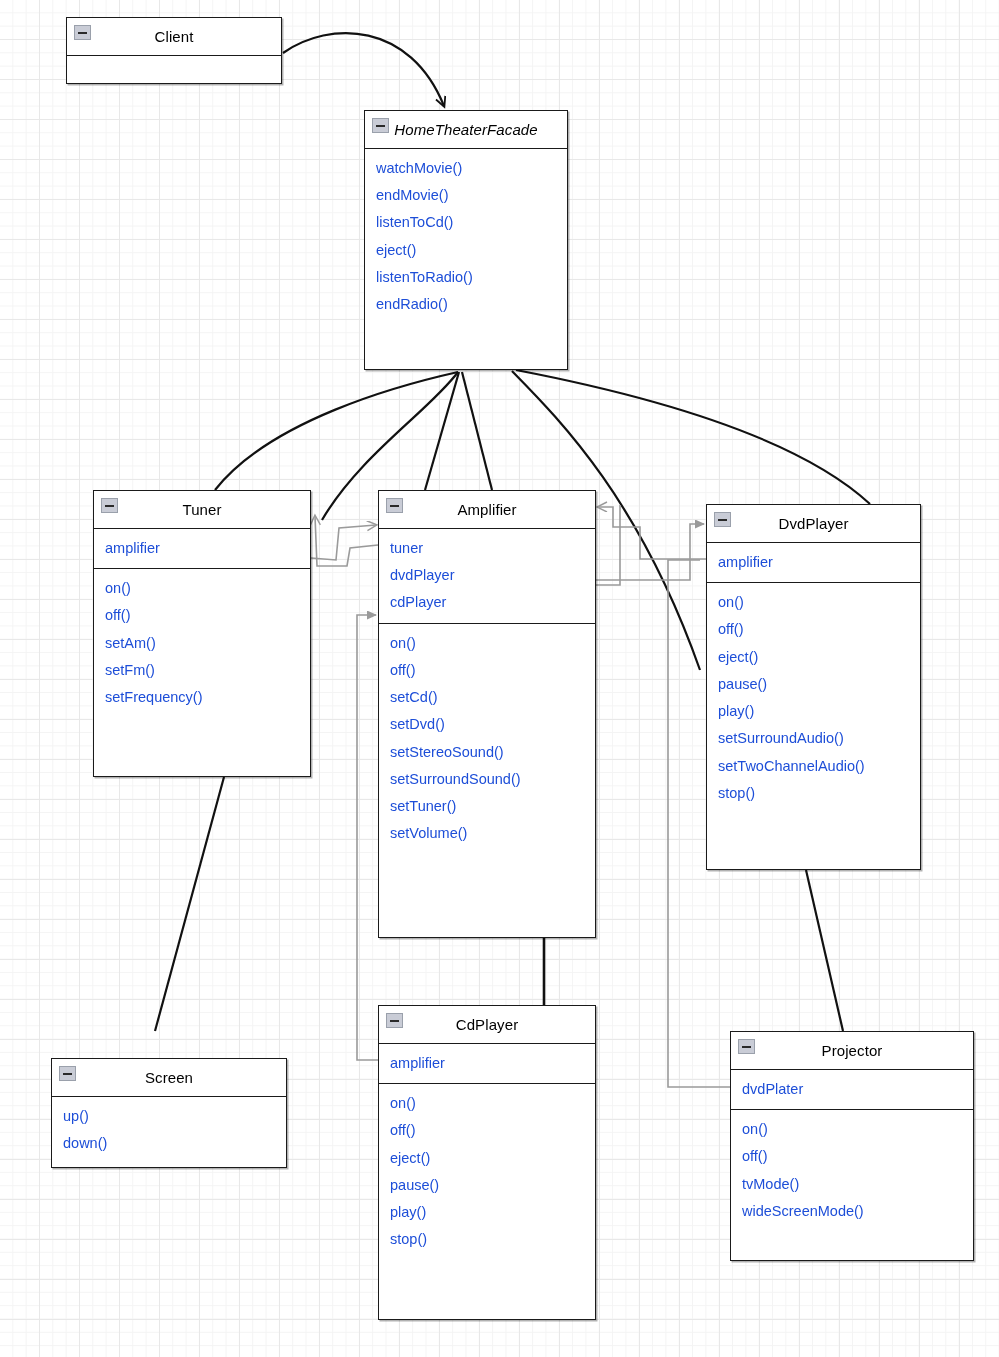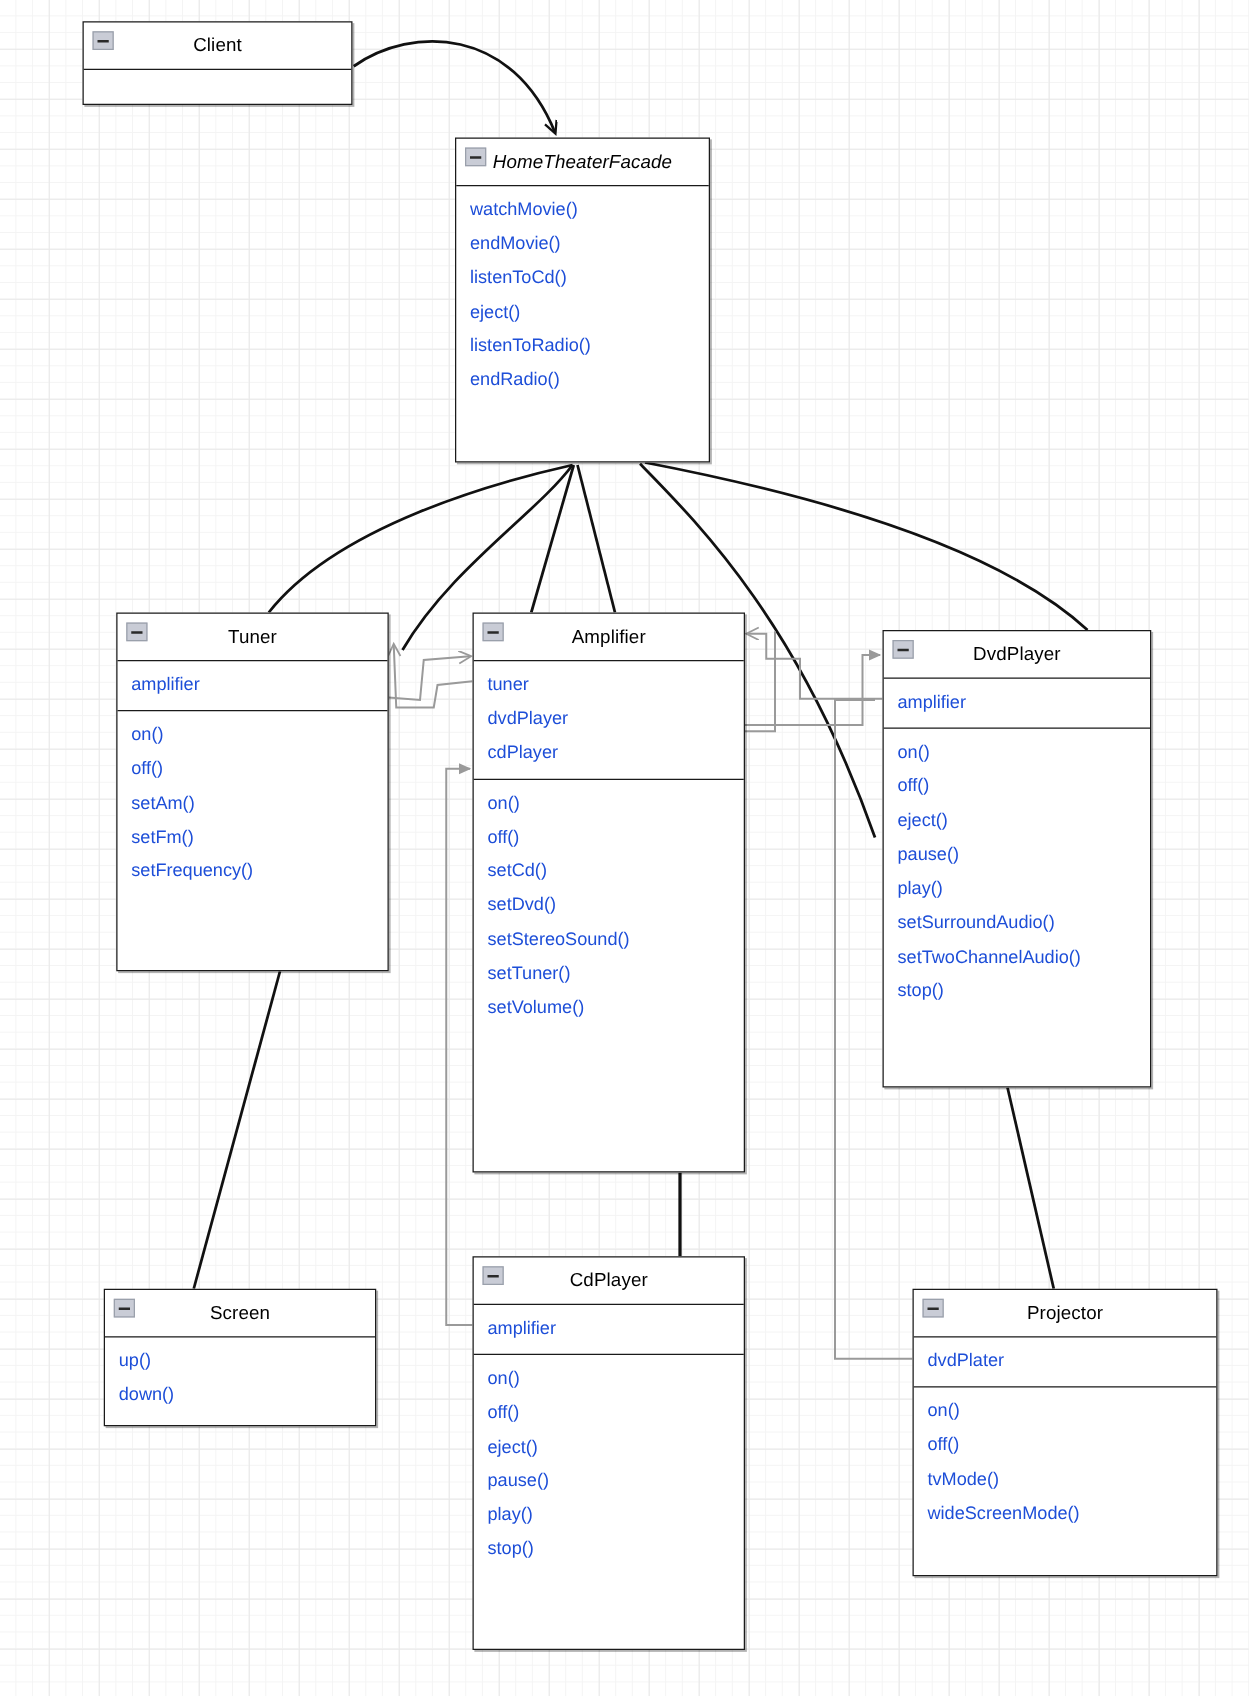--- a/index.html
+++ b/index.html
@@ -188,20 +188,21 @@
       <div class="uml-member">tuner</div>
       <div class="uml-member">dvdPlayer</div>
       <div class="uml-member">cdPlayer</div>
     </div>
     <div class="uml-section">
       <div class="uml-member">on()</div>
       <div class="uml-member">off()</div>
       <div class="uml-member">setCd()</div>
       <div class="uml-member">setDvd()</div>
       <div class="uml-member">setStereoSound()</div>
+      <div class="uml-member">setSurroundSound()</div>
       <div class="uml-member">setTuner()</div>
       <div class="uml-member">setVolume()</div>
     </div>
   </div>
 
   <div class="uml-class" style="left:706px; top:504px; width:215px; height:366px;">
     <div class="uml-header">
       <span class="collapse-icon"></span>
       <span class="uml-title">DvdPlayer</span>
     </div>
@@ -231,21 +232,21 @@
     <div class="uml-section">
       <div class="uml-member">on()</div>
       <div class="uml-member">off()</div>
       <div class="uml-member">eject()</div>
       <div class="uml-member">pause()</div>
       <div class="uml-member">play()</div>
       <div class="uml-member">stop()</div>
     </div>
   </div>
 
-  <div class="uml-class" style="left:51px; top:1031px; width:218px; height:110px;margin-left:32px;">
+  <div class="uml-class" style="left:51px; top:1058px; width:236px; height:110px;">
     <div class="uml-header">
       <span class="collapse-icon"></span>
       <span class="uml-title">Screen</span>
     </div>
     <div class="uml-section">
       <div class="uml-member">up()</div>
       <div class="uml-member">down()</div>
     </div>
   </div>
 

